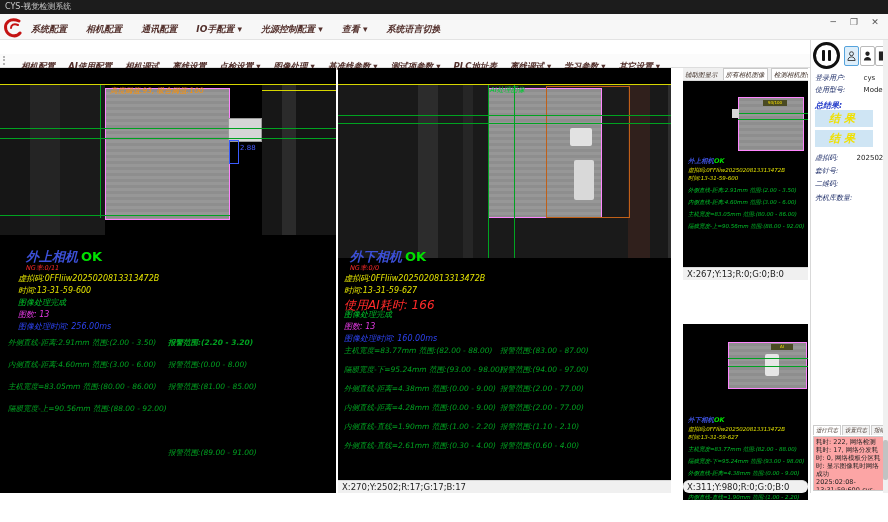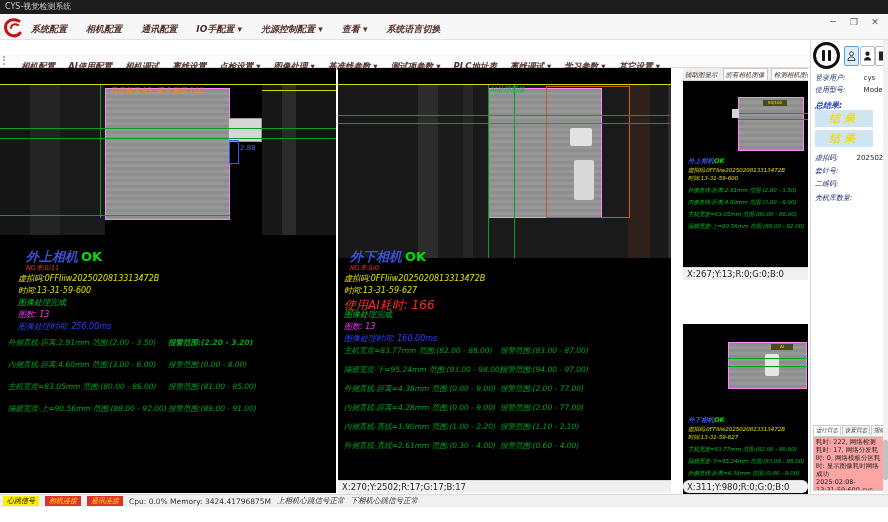--- a/index.html
+++ b/index.html
@@ -154,21 +154,21 @@
     <div class="mrow" style="top:292px;">
       <span class="mval">内侧直线-距离:4.60mm 范围:(3.00 - 6.00)</span>
       <span class="aval" style="left:160px;">报警范围:(0.00 - 8.00)</span>
     </div>
     <div class="mrow" style="top:314px;">
       <span class="mval">主机宽度=83.05mm 范围:(80.00 - 86.00)</span>
       <span class="aval" style="left:160px;">报警范围:(81.00 - 85.00)</span>
     </div>
     <div class="mrow" style="top:336px;">
       <span class="mval">隔膜宽度-上=90.56mm 范围:(88.00 - 92.00)</span>
-      <span class="aval" style="left:160px;">报警范围:(89.00 - 91.00)</span>
+      <span class="aval" style="left:160px;margin-top:44px;">报警范围:(89.00 - 91.00)</span>
     </div>
   </div>
 
   <div class="abs campanel" style="left:338px;top:68px;width:333px;height:425px;">
     <div>
       <div class="yline" style="left:0;top:16px;width:343px;"></div>
       <div class="darkband" style="left:0;top:17px;width:343px;height:173px;background:linear-gradient(90deg,#191919 0 80px,#2c2c2c 80px 100px,#1b1b1b 100px 125px,#262626 125px 135px,#1a1a1a 135px 290px,#30201c 290px 312px,#191919 312px 330px,#2e2e2e 330px 343px);"></div>
       <div class="prod" style="left:150px;top:20px;width:112px;height:128px;"></div>
       <div class="abs" style="left:208px;top:18px;width:82px;height:130px;border:1px solid #c06018;"></div>
       <div class="blob" style="left:232px;top:60px;width:22px;height:18px;"></div>
@@ -309,22 +309,14 @@
     <div class="logtabs">
       <span class="cur">运行日志</span><span>设置日志</span><span>报错日志</span>
     </div>
     <div class="logbody">耗时: 222, 网络检测耗时: 17, 网络分发耗时: 0, 网络模板分区耗时: 显示图像耗时网络成功
 2025:02:08-13:31:59:600-cys-外上相机-图像处理耗时: 256.00ms</div>
     <div class="sb-scroll">
       <div class="sb-thumb"></div>
     </div>
   </div>
 
-  <div class="abs statusbar">
-    <span class="badge yel">心跳信号</span>
-    <span class="badge red">相机连接</span>
-    <span class="badge red">通讯连接</span>
-    <span>Cpu: 0.0% Memory: 3424.41796875M</span>
-    <span style="font-style:italic;">上相机心跳信号正常</span>
-    <span style="font-style:italic;">下相机心跳信号正常</span>
-  </div>
 
 </div>
 
 </body></html>

